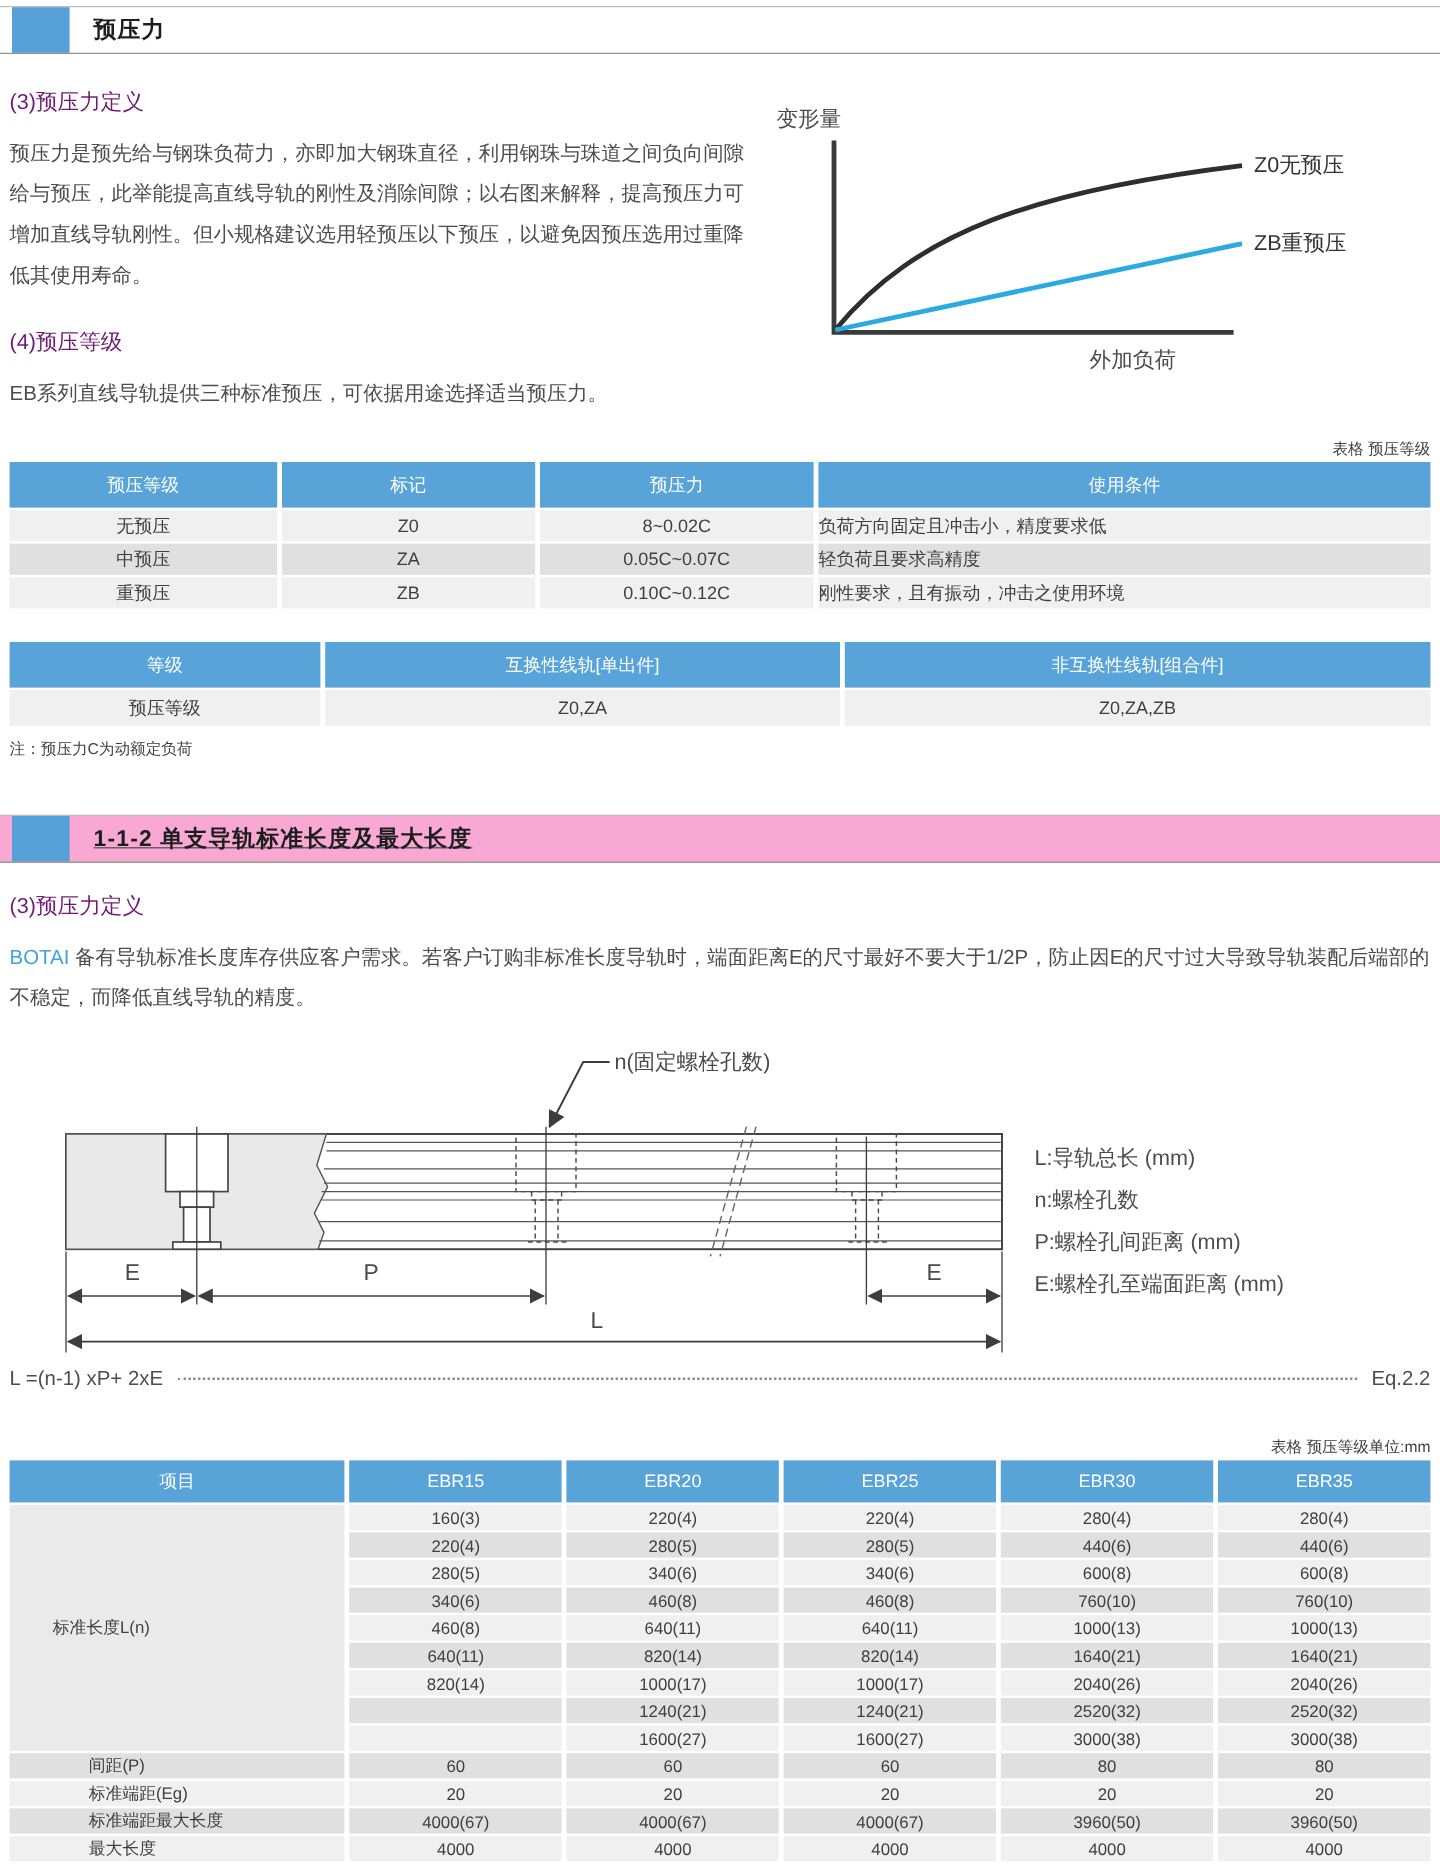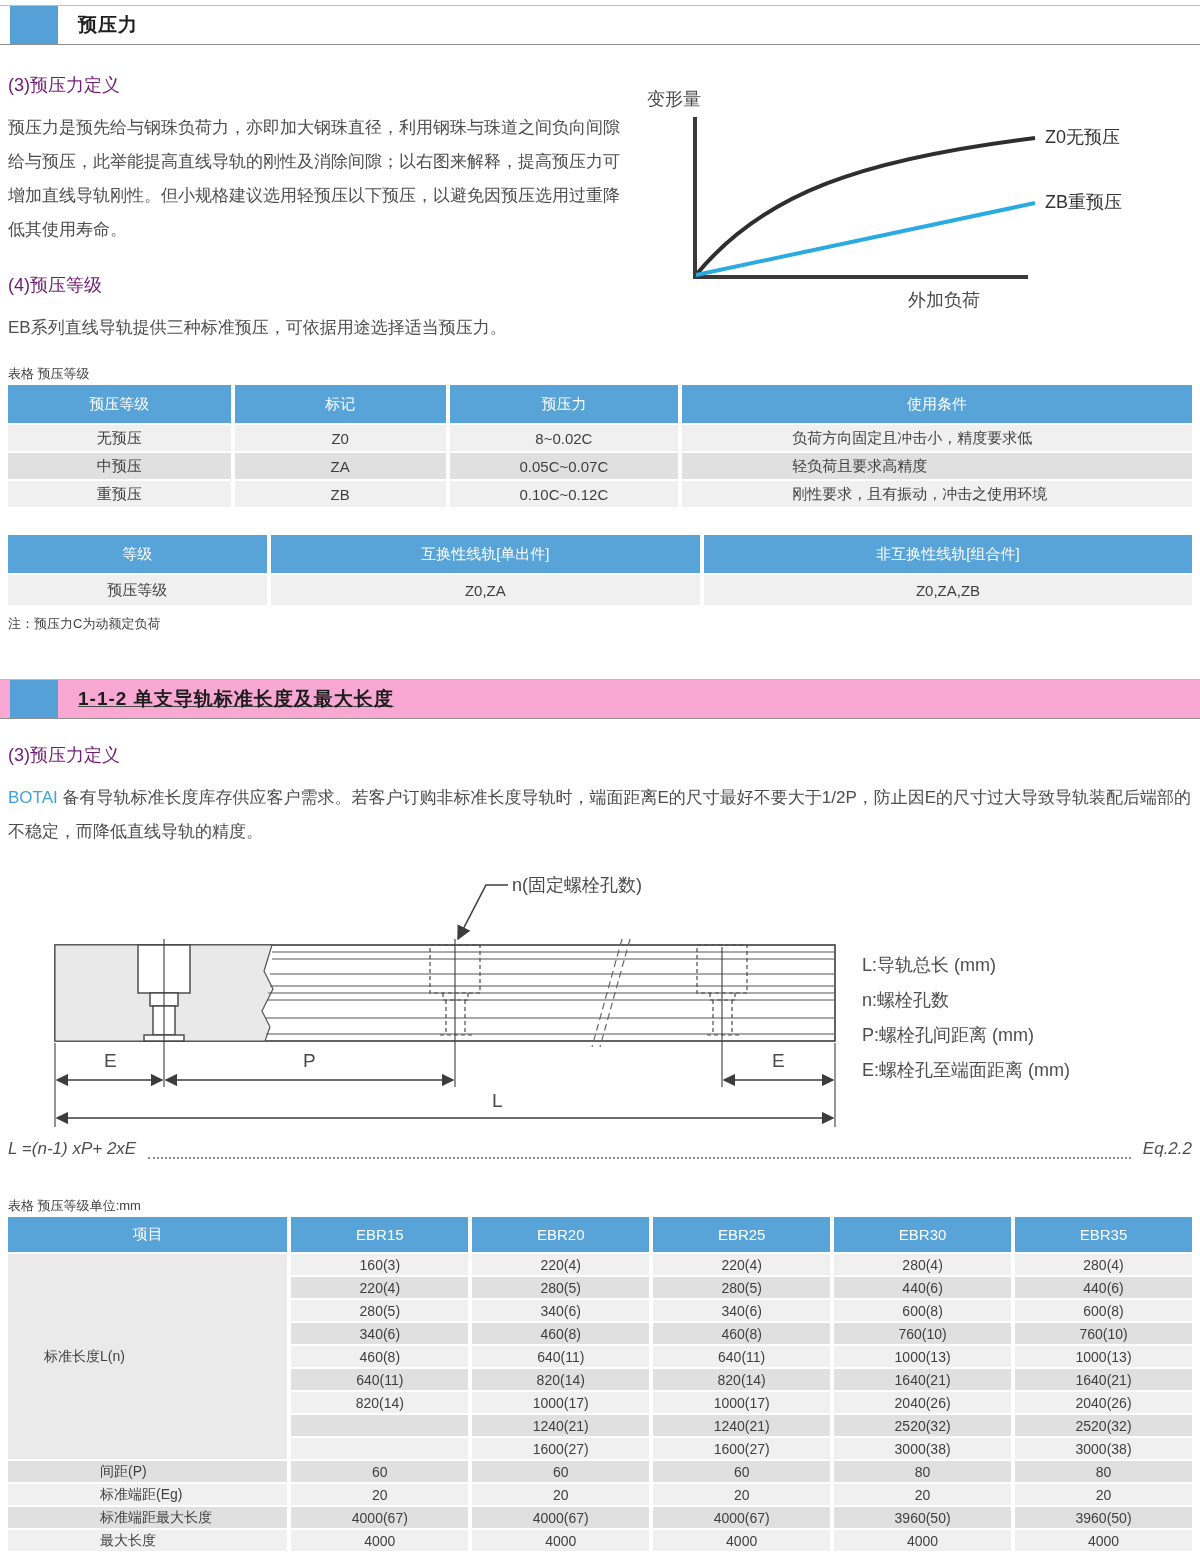--- a/index.html
+++ b/index.html
@@ -21,39 +21,39 @@
   
   .content1{ display:flex; padding:0 8px; margin-top:28px; }
   .col-left{ width:615px; }
   .col-right{ flex:1; padding-top:2px; }
   h3.blue{ color:#701a75; font-size:18px; font-weight:normal; margin-bottom:14px; }
   p.body{ font-size:17px; line-height:34px; color:#4d4d4d; }
   .gap26{ margin-top:26px; }
   .brand{ color:#41a2dc; }
 
   
-  .tbl-caption-row{ display:flex; justify-content:flex-start; padding:0 8px; font-size:13px; color:#3f3f3f; }
+  .tbl-caption-row{ display:flex; justify-content:flex-end; padding:0 8px; font-size:13px; color:#3f3f3f; }
   table{ border-collapse:separate; border-spacing:4px 2px; width:100%; table-layout:fixed; }
   .tbl-wrap{ padding:0 4px; }
   th{ background:#58a3d8; color:#ffffff; font-weight:normal; font-size:15px; height:38px; text-align:center; }
   td{ font-size:15px; color:#3f3f3f; text-align:center; height:26px; }
   tbody tr:nth-child(odd) td{ background:#f0f0f0; }
   tbody tr:nth-child(even) td{ background:#e0e0e0; }
-  td.cond{ text-align:left; padding-left:110px; }
+  td.cond{ text-align:left; }
 
   
   .len td{ font-size:14px; height:21px; }
   .len th{ height:35px; }
   td.group-cell{ background:#eaeaea !important; text-align:left; padding-left:36px; vertical-align:middle;margin-top:40px; }
-  .len td.rowlabel{ text-align:left; padding-left:92px; }
+  .len td.rowlabel{ text-align:left; padding-left:66px; }
 
   .small-note{ font-size:13px; color:#3f3f3f; padding:0 8px; margin-top:8px; }
 
   
-  .formula-row{ display:flex; align-items:flex-end; padding:0 8px; font-size:17px; color:#4d4d4d; margin-top:6px;font-style:italic; }
+  .formula-row{ display:flex; align-items:flex-start; padding:0 8px; font-size:17px; color:#4d4d4d; margin-top:6px; }
   .formula-row .dots{ flex:1; border-bottom:2px dotted #8a8a8a; height:11px; margin:0 12px; }
 
   svg text{ font-family:"Liberation Sans","DejaVu Sans",sans-serif; }
 </style>
 </head>
 <body>
 
 <div class="section-bar">
   <div class="sq"></div>
   <div class="bar-title">预压力</div>

